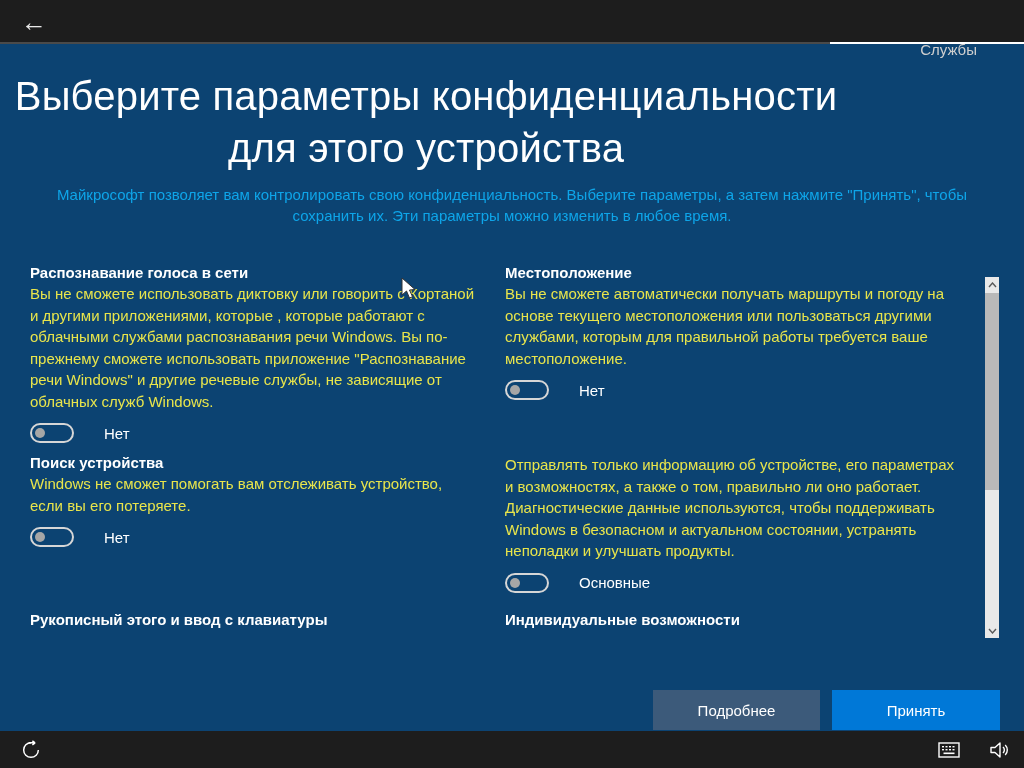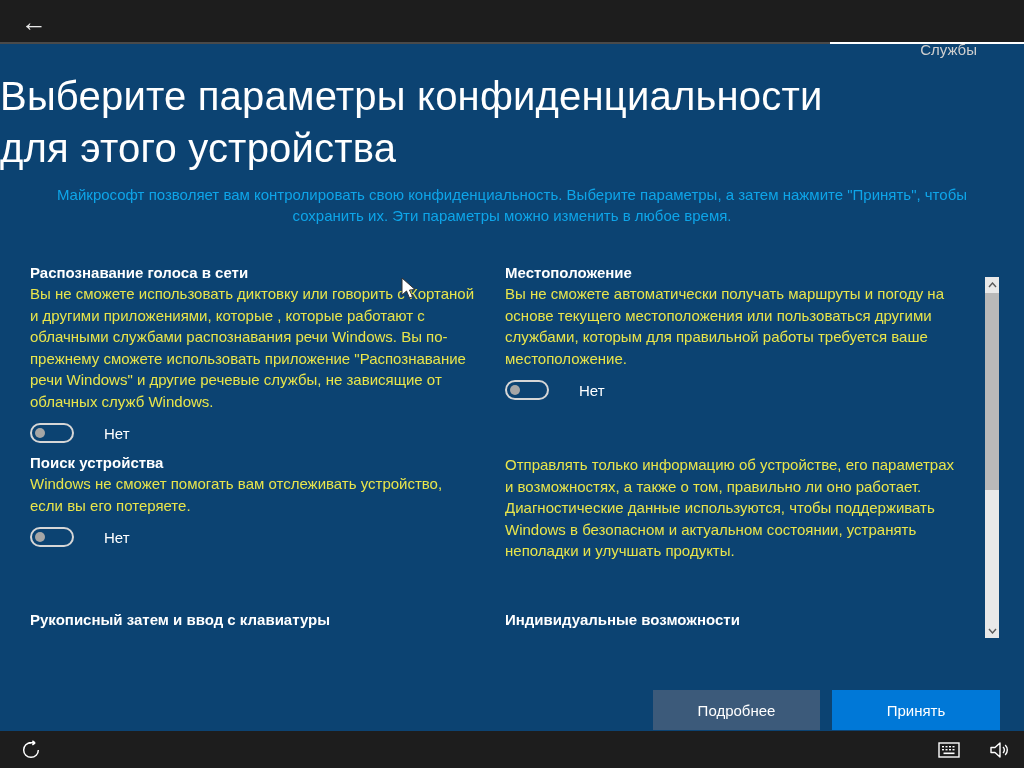--- a/index.html
+++ b/index.html
@@ -27,21 +27,21 @@
     color:#cfcfcf; font-size:15px;margin-top:28px;
   }
   .tab-underline {
     position:absolute; left:830px; bottom:-2px; width:194px; height:2px;
     background:#ffffff;
   }
 
   
   .page-title {
     position:absolute; top:70px; left:0; width:852px;
-    text-align:left;
+    text-align:center;
     font-size:40px; font-weight:300; line-height:52px; color:#ffffff;
     letter-spacing:0.2px;
   }
   .page-subtitle {
     position:absolute; top:184px; left:52px; width:920px;
     text-align:center; font-size:15px; line-height:21px; color:#0ea5e9;
   }
 
   
   .settings-viewport {
@@ -154,24 +154,30 @@
       <div class="toggle-row">
         <div class="toggle">
             <div class="knob"></div>
           </div>
         <span class="toggle-label">Нет</span>
       </div>
     </section>
 
     <section class="setting">
       <p>Отправлять только информацию об устройстве, его параметрах и возможностях, а также о том, правильно ли оно работает. Диагностические данные используются, чтобы поддерживать Windows в безопасном и актуальном состоянии, устранять неполадки и улучшать продукты.</p>
-    </section>
-
-    <section class="setting">
-      <h2>Рукописный затем и ввод с клавиатуры</h2>
+      <div class="toggle-row">
+        <div class="toggle">
+            <div class="knob"></div>
+          </div>
+        <span class="toggle-label">Основные</span>
+      </div>
+    </section>
+
+    <section class="setting">
+      <h2>Рукописный этого и ввод с клавиатуры</h2>
     </section>
 
     <section class="setting">
       <h2>Индивидуальные возможности</h2>
     </section>
 
   </div>
 </div>
 
 <div class="scrollbar">

